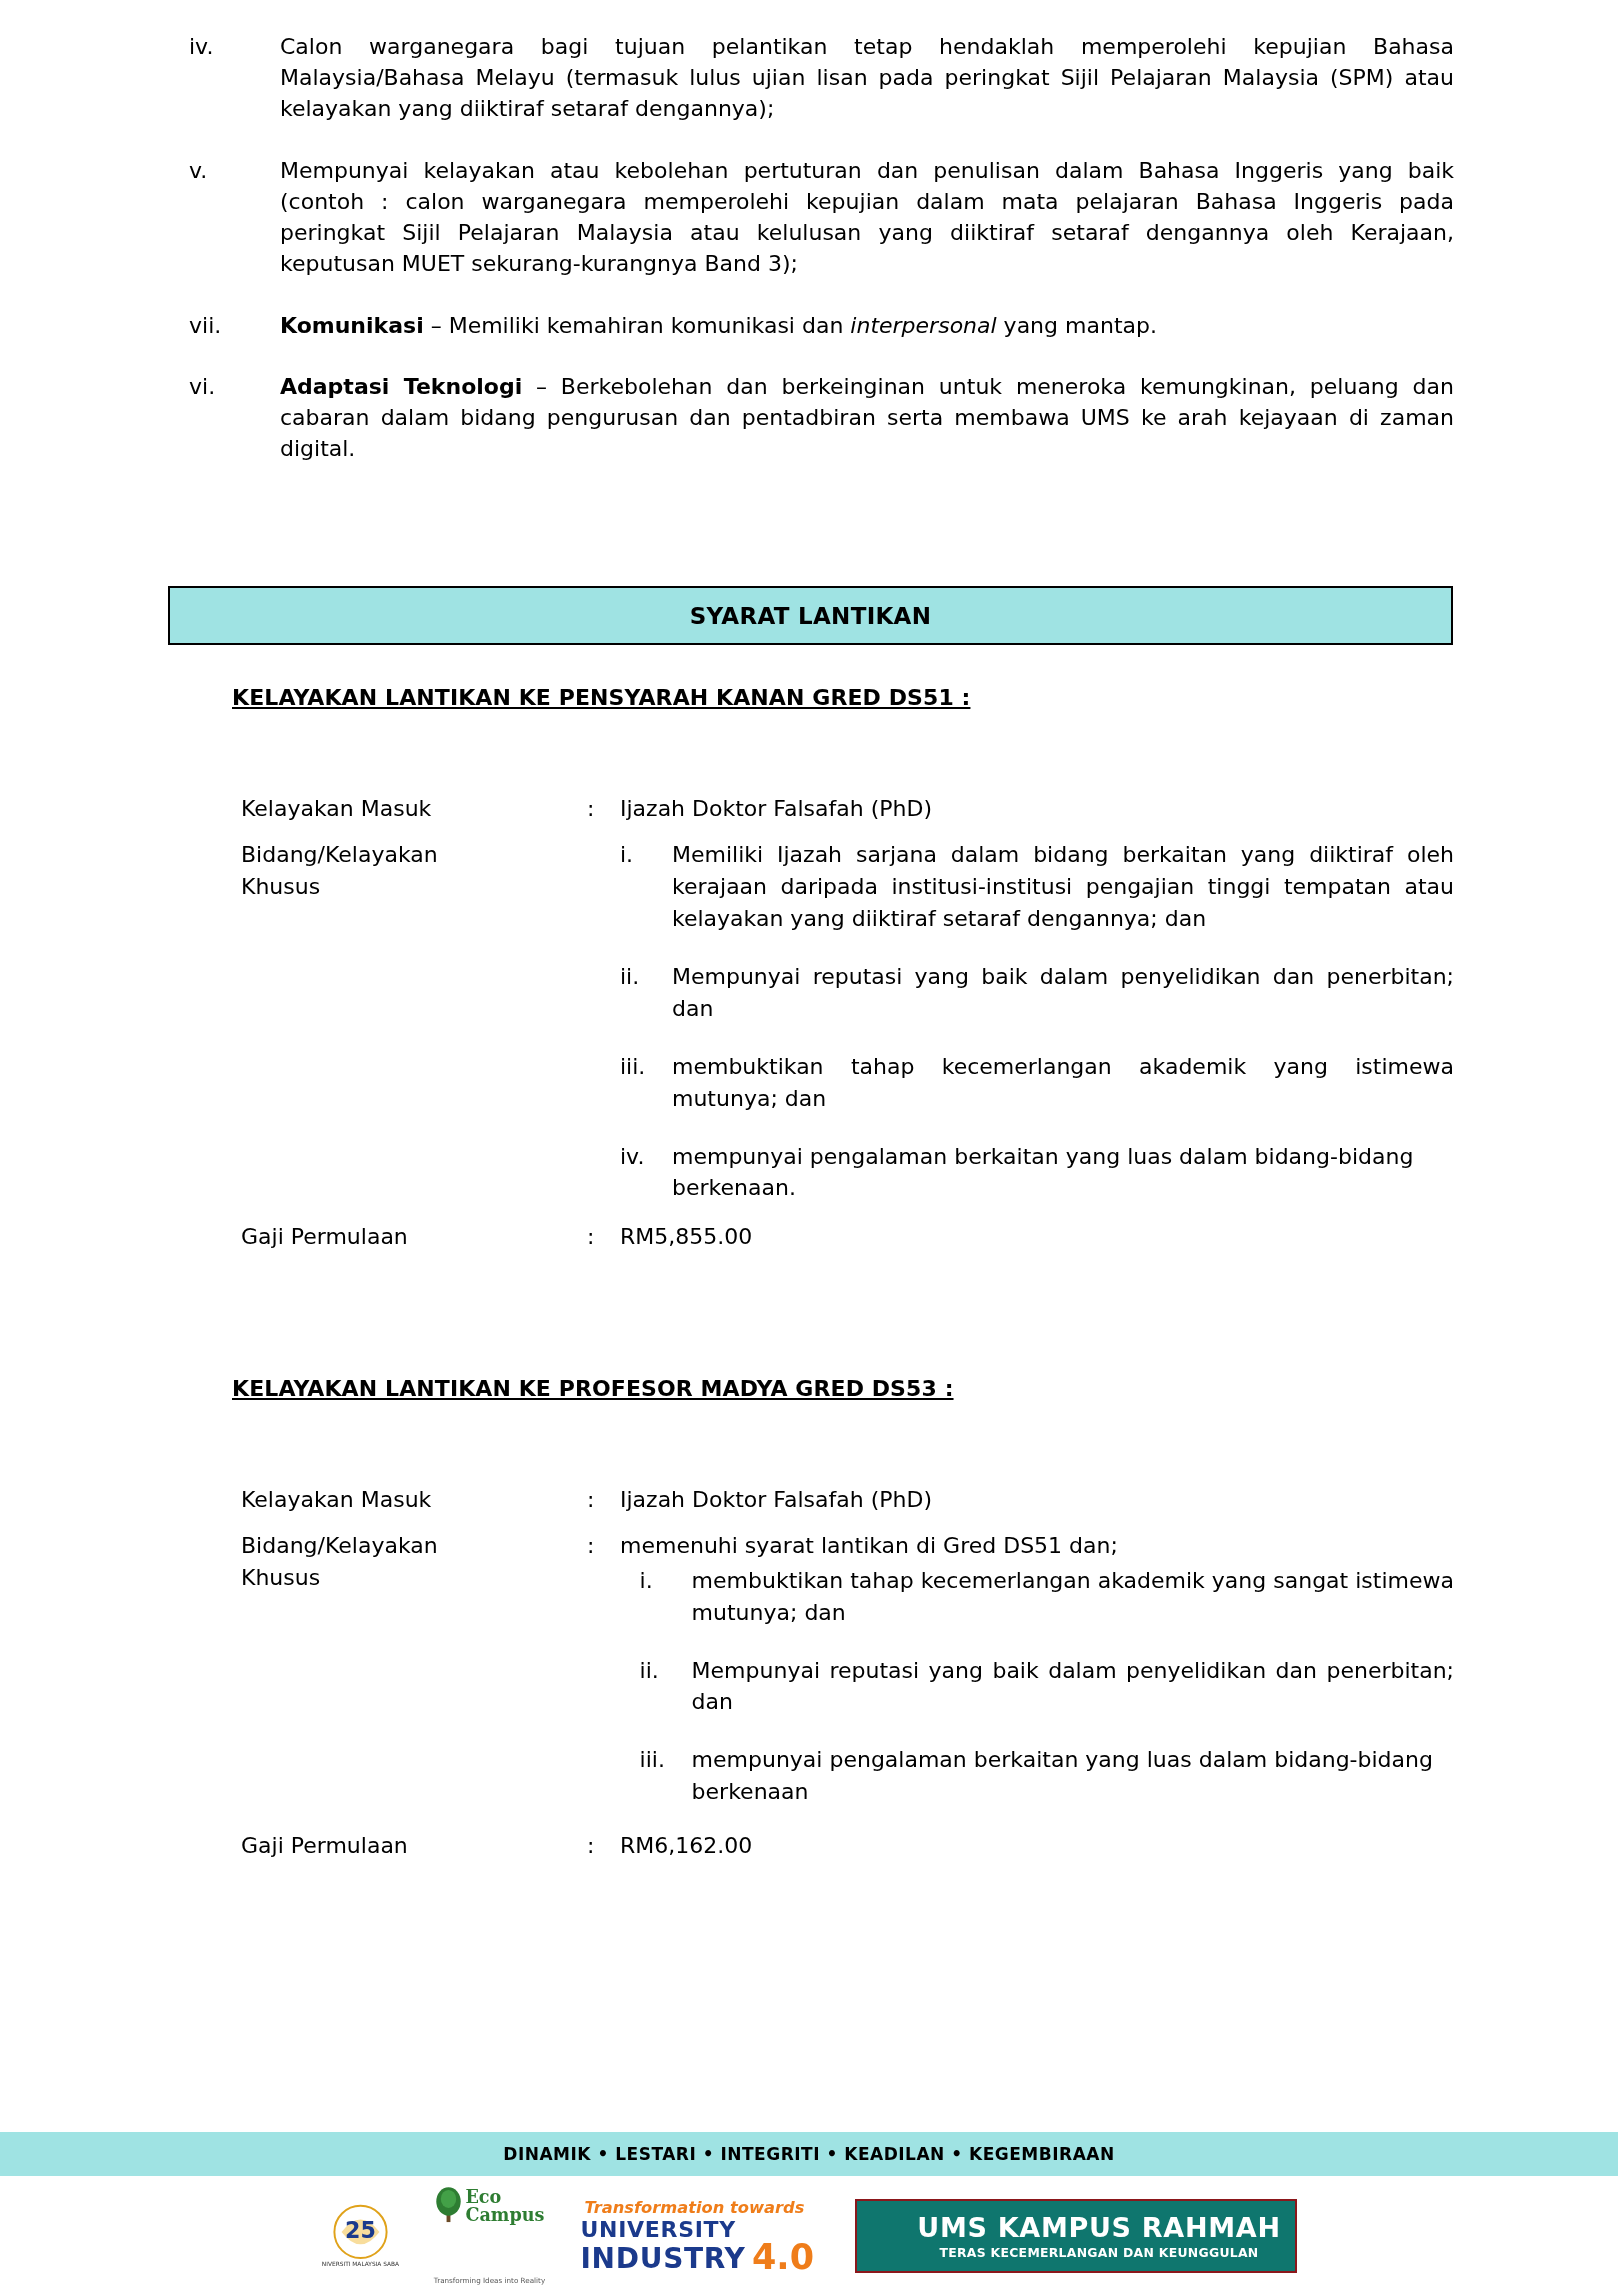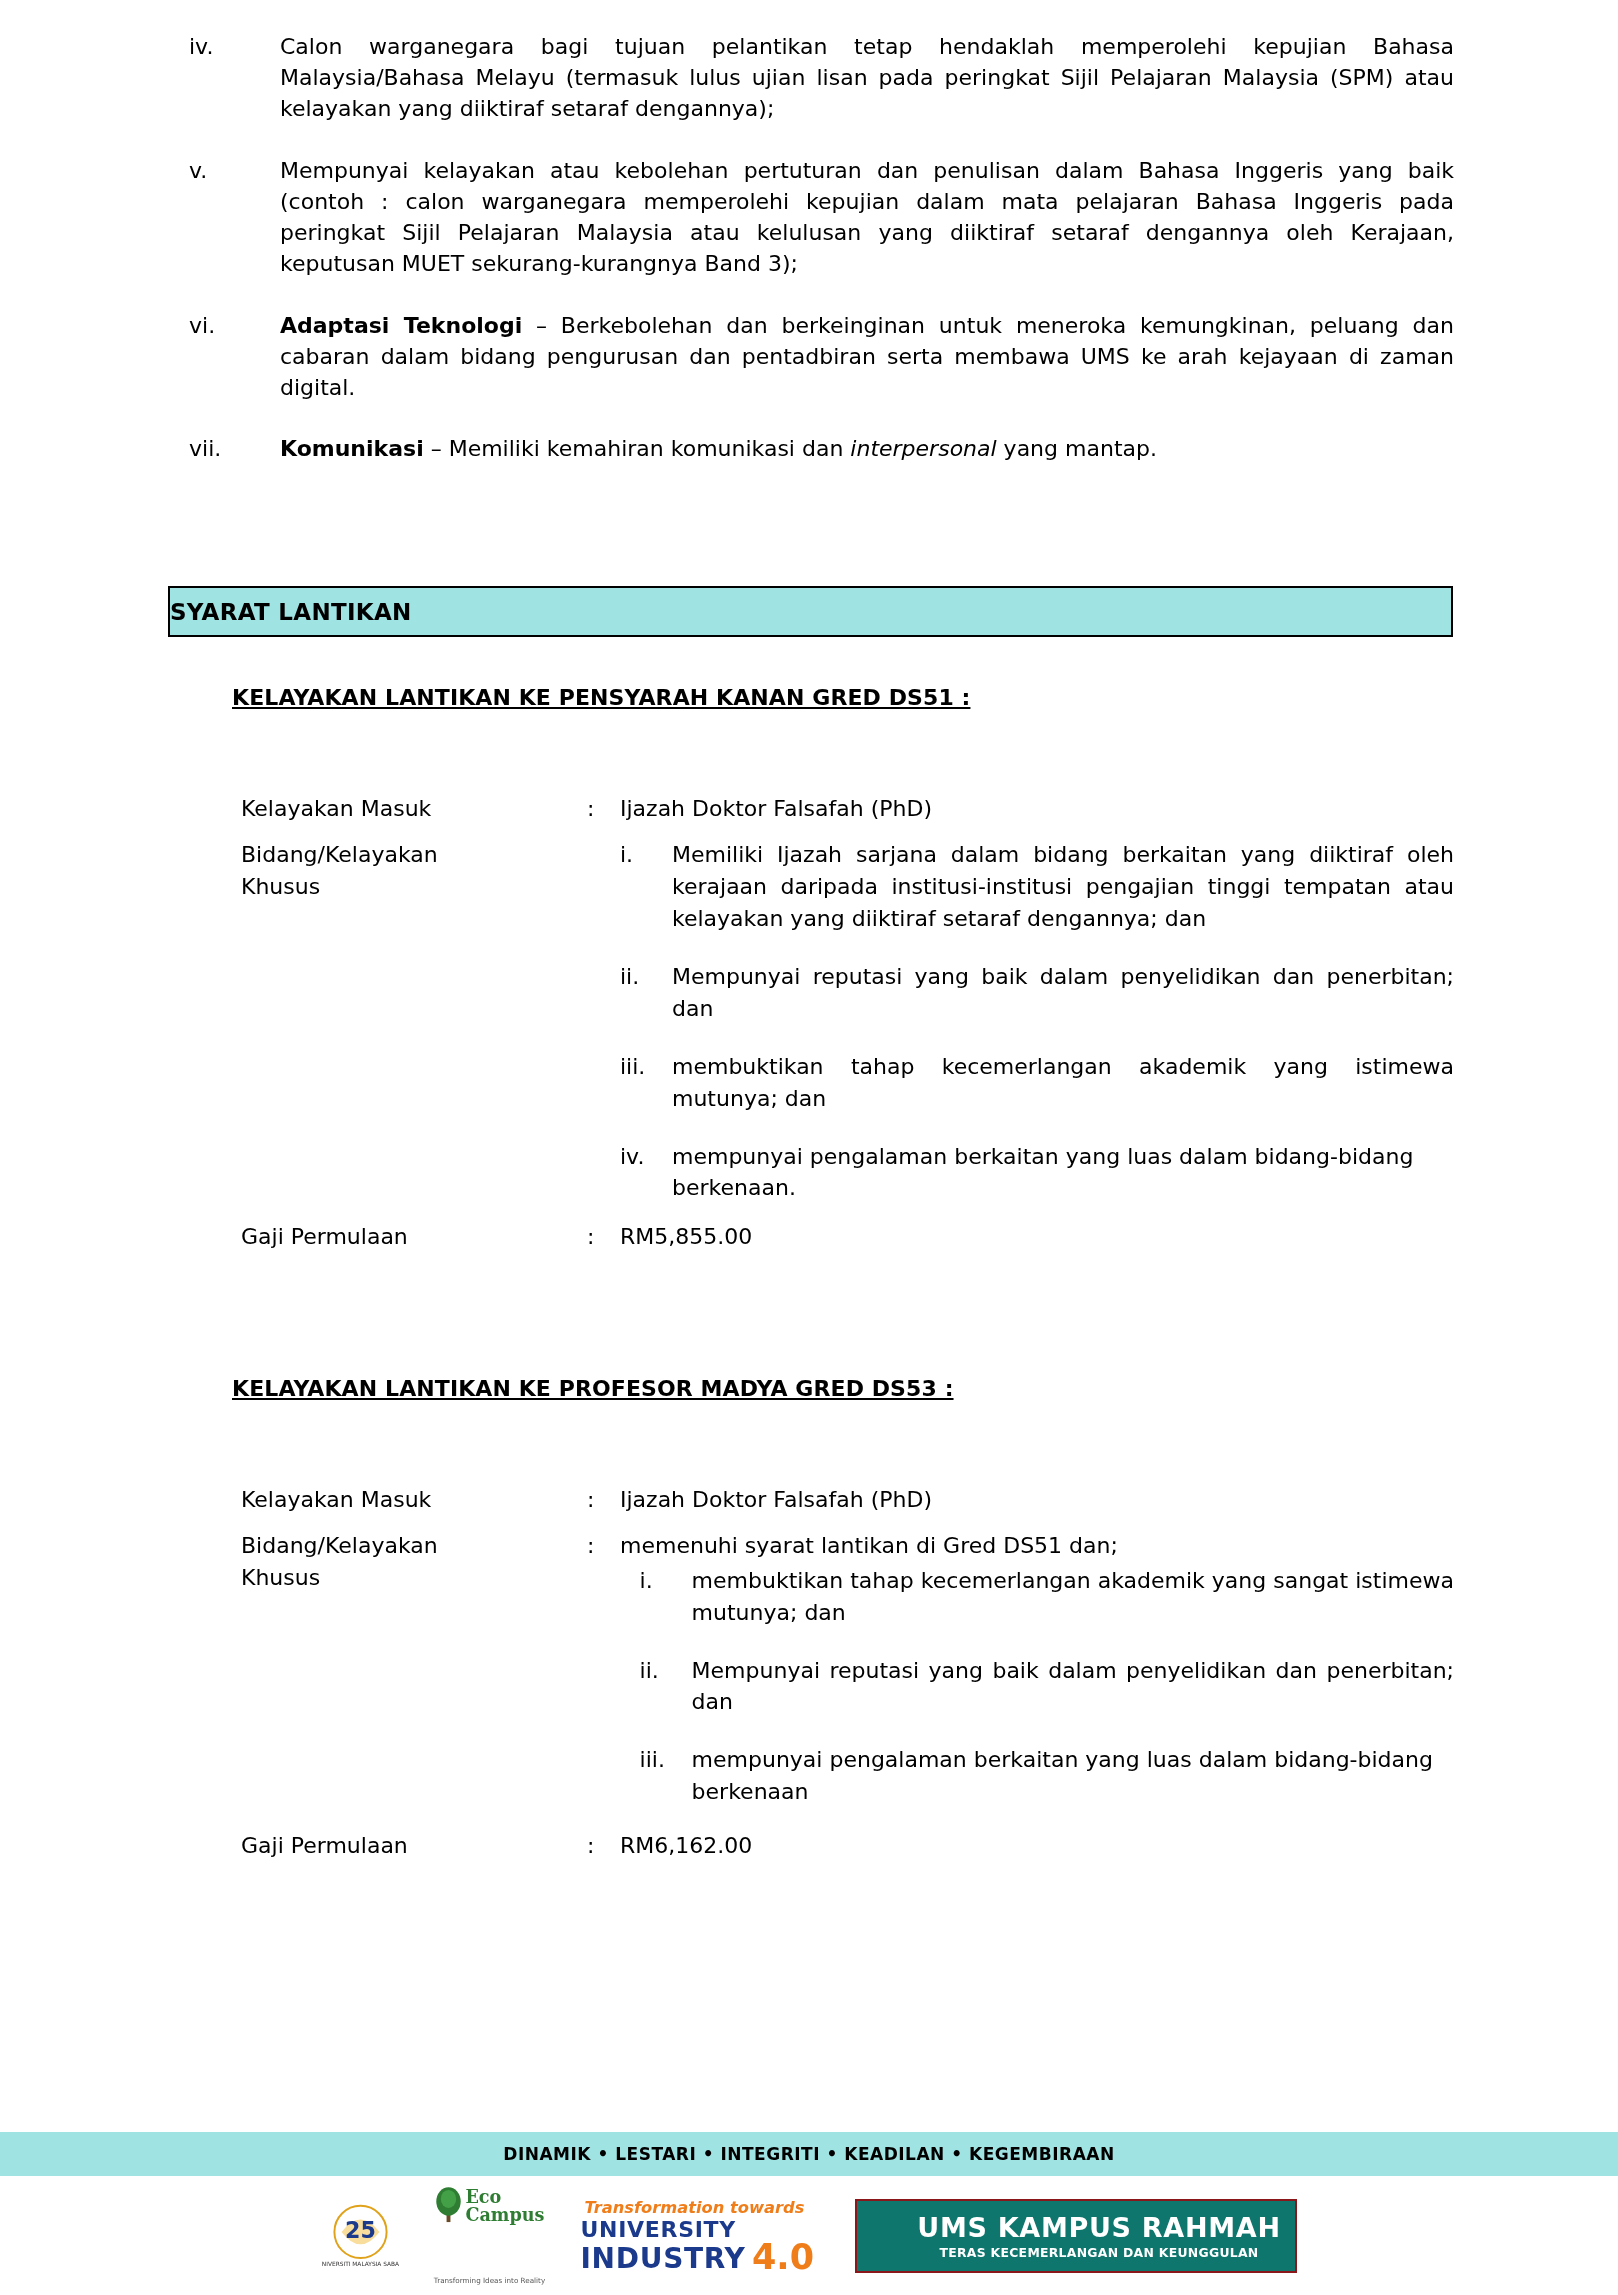--- a/index.html
+++ b/index.html
@@ -50,26 +50,27 @@
   .li-body.nojust { text-align: left; }
   b { font-weight: bold; }
   i { font-style: italic; }
 
   
   .banner {
     position: absolute;
     left: 168px;
     top: 586px;
     width: 1285px;
-    height: 51px;
+    height: 59px;
     background: #9fe3e3;
     border: 2px solid #000000;
     box-sizing: border-box;
     display: flex;
     align-items: center;
+    justify-content: center;
   }
   .banner span {
     font-size: 23px;
     font-weight: bold;
     letter-spacing: 0.3px;
   }
 
   
   .subhead {
     position: absolute;
@@ -229,27 +230,27 @@
       <div class="li-marker">iv.</div>
       <div class="li-body">Calon warganegara bagi tujuan pelantikan tetap hendaklah memperolehi kepujian Bahasa Malaysia/Bahasa Melayu (termasuk lulus ujian lisan pada peringkat Sijil Pelajaran Malaysia (SPM) atau kelayakan yang diiktiraf setaraf dengannya);</div>
     </div>
 
     <div class="li-row">
       <div class="li-marker">v.</div>
       <div class="li-body">Mempunyai kelayakan atau kebolehan pertuturan dan penulisan dalam Bahasa Inggeris yang baik (contoh : calon warganegara memperolehi kepujian dalam mata pelajaran Bahasa Inggeris pada peringkat Sijil Pelajaran Malaysia atau kelulusan yang diiktiraf setaraf dengannya oleh Kerajaan, keputusan MUET sekurang-kurangnya Band 3);</div>
     </div>
 
     <div class="li-row">
+      <div class="li-marker">vii.</div>
+      <div class="li-body nojust"><b>Komunikasi</b><span> – Memiliki kemahiran komunikasi dan </span><i>interpersonal</i><span> yang mantap.</span></div>
+    </div>
+
+    <div class="li-row">
       <div class="li-marker">vi.</div>
       <div class="li-body"><b>Adaptasi Teknologi</b><span> – Berkebolehan dan berkeinginan untuk meneroka kemungkinan, peluang dan cabaran dalam bidang pengurusan dan pentadbiran serta membawa UMS ke arah kejayaan di zaman digital.</span></div>
-    </div>
-
-    <div class="li-row">
-      <div class="li-marker">vii.</div>
-      <div class="li-body nojust"><b>Komunikasi</b><span> – Memiliki kemahiran komunikasi dan </span><i>interpersonal</i><span> yang mantap.</span></div>
     </div>
 
   </div>
 
   <div class="banner">
     <span>SYARAT LANTIKAN</span>
   </div>
 
   <div class="subhead" id="subhead1">KELAYAKAN LANTIKAN KE PENSYARAH KANAN GRED DS51 :</div>
 

